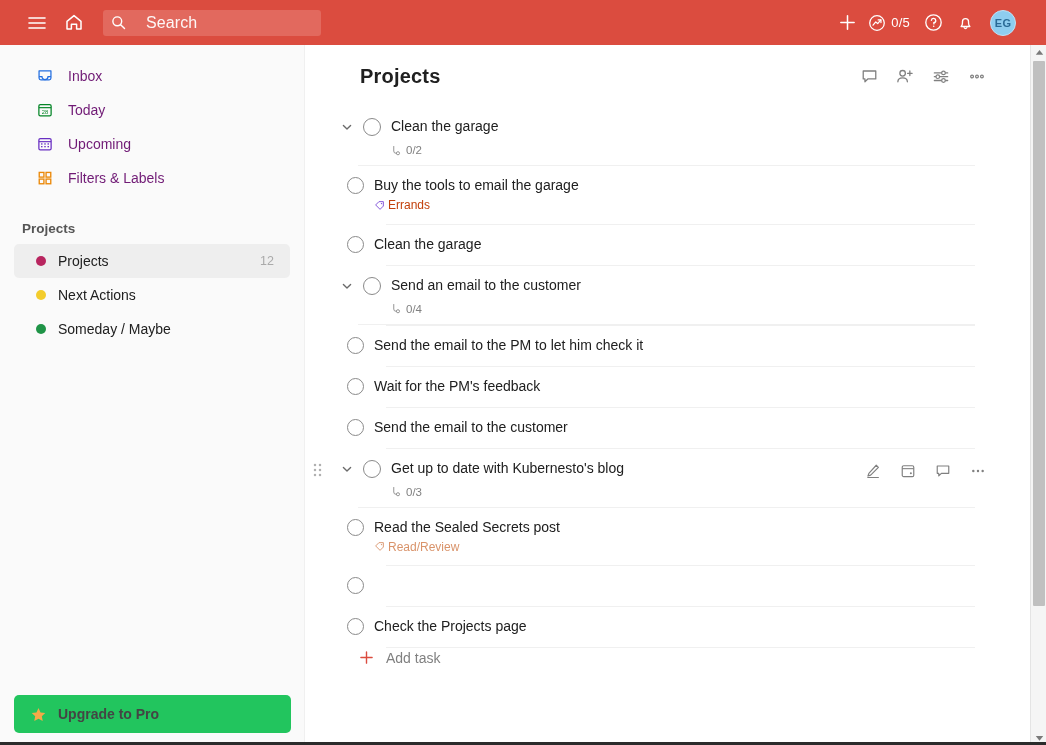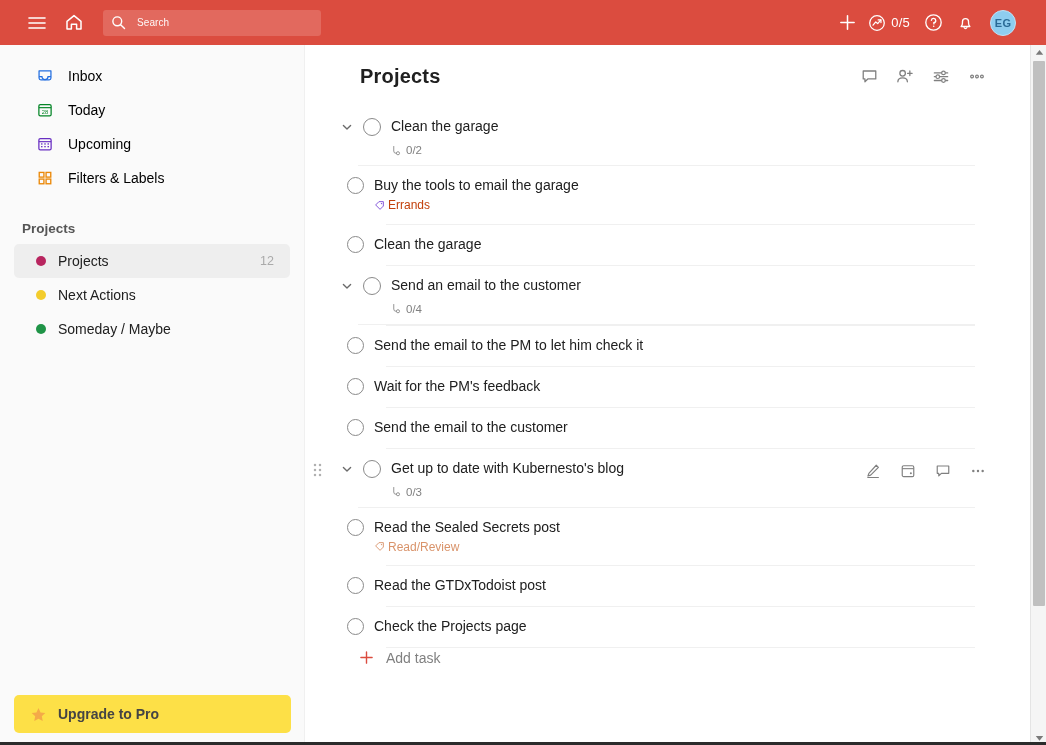--- a/index.html
+++ b/index.html
@@ -23,21 +23,21 @@
   .hamburger-wrap { margin-left: 22px; }
   .home-wrap { margin-left: 7px; }
 
   .search-box {
     margin-left: 14px; width: 218px; height: 26px;
     background: #e2695e; border-radius: 3px;
     display: flex; align-items: center; cursor: text;
   }
   .search-box .mag { margin-left: 8px; display: flex; }
   .search-placeholder {
-    margin-left: 11px; color: #ffffff; font-size: 10px;
+    margin-left: 20px; color: #ffffff; font-size: 16px;
     opacity: .95; letter-spacing: .1px;
   }
 
   .tb-right {
     margin-left: auto; display: flex; align-items: center;
     margin-right: 14px; gap: 2px;
   }
   .karma { display: flex; align-items: center; cursor: pointer;
     padding: 3px 6px 3px 4px; border-radius: 3px; }
   .karma-count { color:#fff; font-size: 13px; margin-left: 5px; letter-spacing:.2px;}
@@ -54,41 +54,41 @@
     position: absolute; top: 45px; left: 0; width: 305px; height: 700px;
     background: #fafafa; border-right: 1px solid #f0f0f0;
   }
   .nav-list { padding-top: 14px; }
   .nav-item {
     display: flex; align-items: center; height: 34px;
     padding-left: 22px; cursor: pointer; border-radius: 5px;
     margin: 0 14px;
   }
   .nav-ic { width: 22px; display:flex; align-items:center; }
-  .nav-label { margin-left: 10px; font-size: 14px; color: #000000; }
+  .nav-label { margin-left: 10px; font-size: 14px; color: #701a75; }
 
   .section-head {
     margin-top: 26px; padding-left: 22px;
     font-size: 13.5px; font-weight: bold; color: #555555;
   }
   .proj-list { margin-top: 8px; }
   .proj-item {
     display: flex; align-items: center; height: 34px;
     padding-left: 22px; padding-right: 16px; cursor: pointer;
     border-radius: 5px; margin: 0 14px;
   }
   .proj-item.active { background: #eeeeee; }
   .dot { width: 10px; height: 10px; border-radius: 50%; flex: none; }
   .proj-label { margin-left: 12px; font-size: 14px; color: #202020; }
   .proj-count { margin-left: auto; font-size: 12.5px; color: #aaaaaa; }
 
   .upgrade {
     position: absolute; bottom: 12px; left: 14px; width: 277px; height: 38px;
     display: flex; align-items: center; border-radius: 5px; cursor: pointer;
-    background: #fde047;
+    background: #22c55e;
   }
   .upgrade .star { margin-left: 16px; display:flex; }
   .upgrade-label { margin-left: 11px; font-size: 14px; font-weight: bold; color: #444444; }
 
   
   .main {
     position: absolute; top: 45px; left: 306px; width: 724px; height: 700px;
     background: #ffffff; overflow: hidden;
   }
   .page-head {
@@ -562,23 +562,20 @@
                 </svg>
               </span>
               <span>Read/Review</span>
             </div>
           </div>
         </div>
         <div class="divider sub"></div>
 
         <div class="sub-row">
           <span class="cbx sub"></span>
-          <div class="task-body">
-            <div class="task-text">Read the GTDxTodoist post</div>
-          </div>
         </div>
         <div class="divider sub"></div>
 
         <div class="sub-row">
           <span class="cbx sub"></span>
           <div class="task-body">
             <div class="task-text">Check the Projects page</div>
           </div>
         </div>
         <div class="divider sub"></div>

